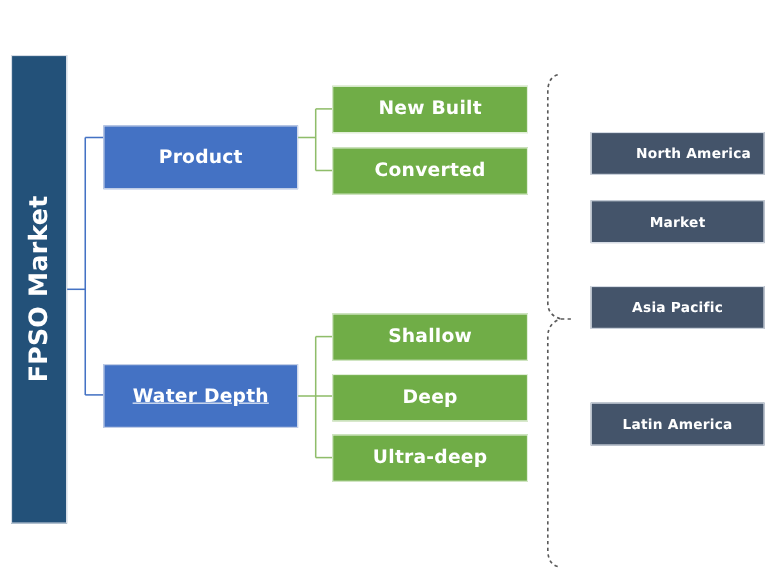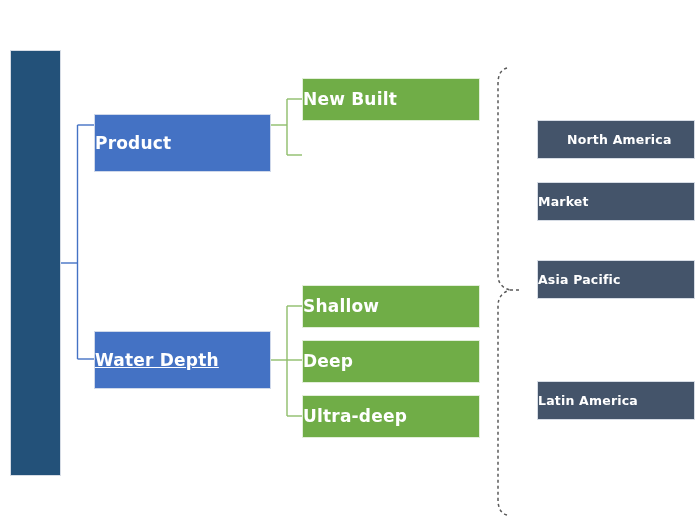--- a/index.html
+++ b/index.html
@@ -16,21 +16,21 @@
     width: 698px;
     height: 526px;
     background: #ffffff;
     overflow: hidden;
   }
   .node {
     position: absolute;
     box-sizing: border-box;
     display: flex;
     align-items: center;
-    justify-content: flex-start;
+    justify-content: center;
     color: #ffffff;
     font-weight: bold;
     text-align: center;
     line-height: 1.1;
     letter-spacing: 0.2px;
   }
 
   
   .root-node {
     left: 10px;
@@ -81,21 +81,21 @@
     width: 158px;
     height: 39px;
     background: #44546a;
     border: 1px solid #d6dce5;
     font-size: 12.5px;
   }
   .region-0 { top: 120px; padding-left: 29px; }
   .region-1 { top: 182px; }
   .region-2 { top: 260px; }
   .region-3 { top: 305px; }
-  .region-4 { top: 366px; margin-top: 15px; }
+  .region-4 { top: 366px; }
 
   
   #wires {
     position: absolute;
     left: 0;
     top: 0;
     width: 698px;
     height: 526px;
     pointer-events: none;
   }
@@ -144,20 +144,23 @@
     <span>Product</span>
   </div>
 
   <div class="node cat-node cat-waterdepth">
     <span>Water Depth</span>
   </div>
 
   <div class="node leaf-node leaf-newbuilt">
     <span>New Built</span>
   </div>
+  <div class="node leaf-node leaf-converted">
+    <span>Converted</span>
+  </div>
 
   <div class="node leaf-node leaf-shallow">
     <span>Shallow</span>
   </div>
   <div class="node leaf-node leaf-ultradeep">
     <span>Ultra-deep</span>
   </div>
   <div class="node leaf-node leaf-deep">
     <span>Deep</span>
   </div>

